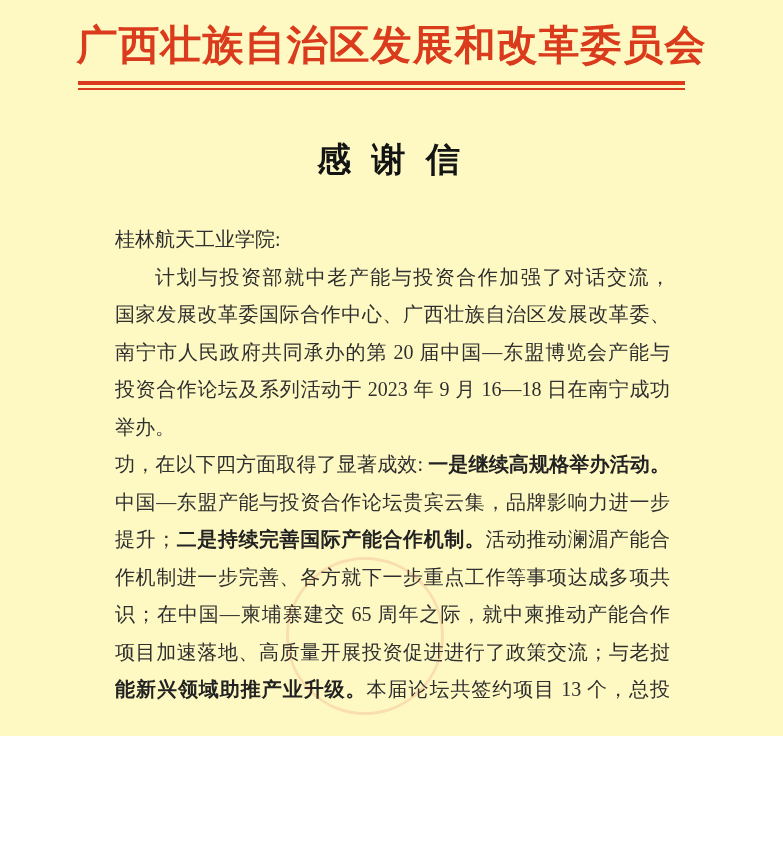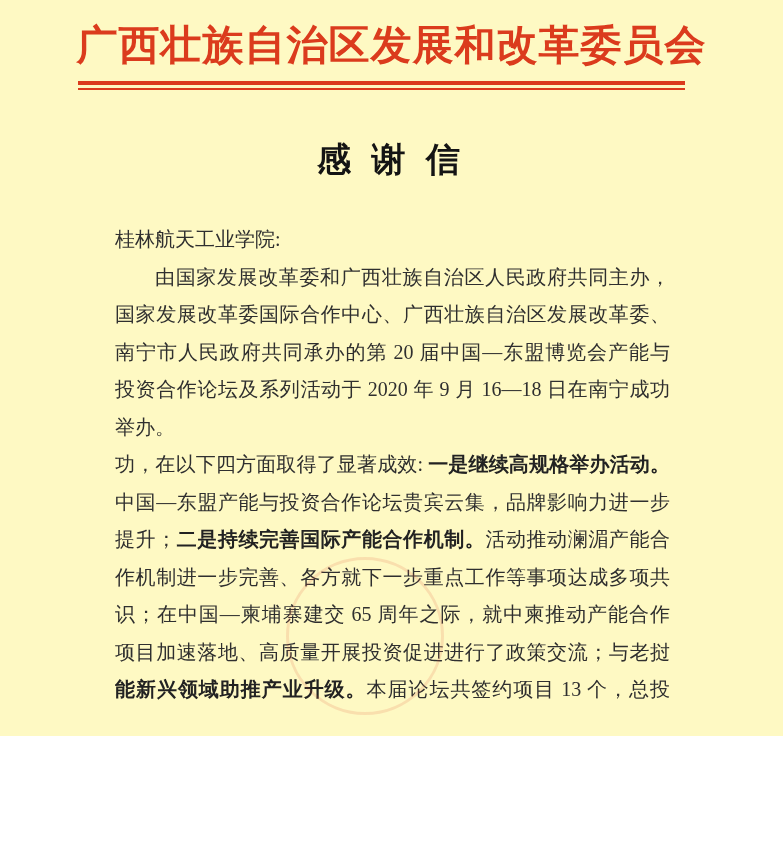--- a/index.html
+++ b/index.html
@@ -69,24 +69,24 @@
 
   <div class="org-name">广西壮族自治区发展和改革委员会</div>
 
   <div class="rule rule-top-thick"></div>
   <div class="rule rule-top-thin"></div>
 
   <h1 class="doc-title">感 谢 信</h1>
 
   <div class="letter-body">
       <div class="line left"><span>桂林航天工业学院:</span></div>
-      <div class="line justify indent"><span>由国家发展改革委和广西壮族自治区人民政府共同主办，</span></div>
+      <div class="line justify indent"><span>计划与投资部就中老产能与投资合作加强了对话交流，</span></div>
       <div class="line justify"><span>国家发展改革委国际合作中心、广西壮族自治区发展改革委、</span></div>
       <div class="line justify"><span>南宁市人民政府共同承办的第 20 届中国—东盟博览会产能与</span></div>
-      <div class="line justify"><span>投资合作论坛及系列活动于 2020 年 9 月 16—18 日在南宁成功</span></div>
+      <div class="line justify"><span>投资合作论坛及系列活动于 2023 年 9 月 16—18 日在南宁成功</span></div>
       <div class="line left"><span>举办。</span></div>
       <div class="line justify"><span>功，在以下四方面取得了显著成效: </span><b>一是继续高规格举办活动。</b></div>
       <div class="line justify"><span>中国—东盟产能与投资合作论坛贵宾云集，品牌影响力进一步</span></div>
       <div class="line justify"><span>提升；</span><b>二是持续完善国际产能合作机制。</b><span>活动推动澜湄产能合</span></div>
       <div class="line justify"><span>作机制进一步完善、各方就下一步重点工作等事项达成多项共</span></div>
       <div class="line justify"><span>识；在中国—柬埔寨建交 65 周年之际，就中柬推动产能合作</span></div>
       <div class="line justify"><span>项目加速落地、高质量开展投资促进进行了政策交流；与老挝</span></div>
       <div class="line justify"><b>能新兴领域助推产业升级。</b><span>本届论坛共签约项目 13 个，总投</span></div>
     </div>
 

